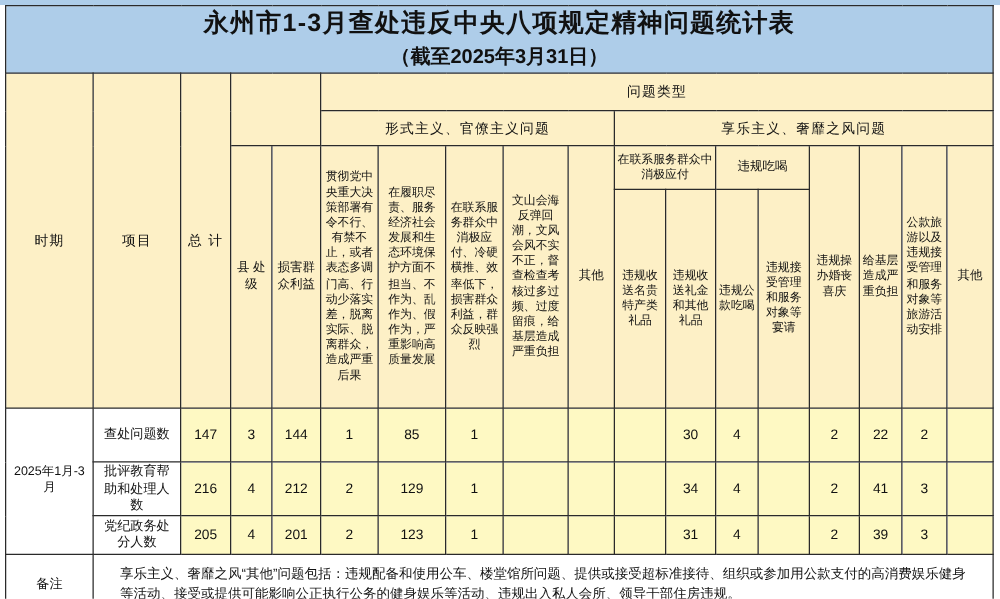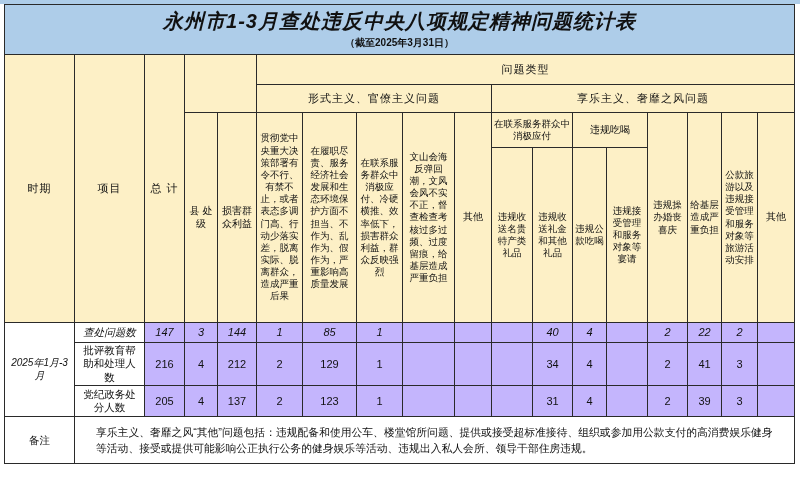--- a/index.html
+++ b/index.html
@@ -35,44 +35,44 @@
     font-size: 9.5px;
     line-height: 1.28;
     word-break: break-all;
     overflow: hidden;
   }
   td.title-cell {
     background: var(--title_bg, #aecde9);
     height: 50px;
     padding: 2px 0;
   }
-  .title-line1 { font-size: 20px; font-weight: bold; letter-spacing: 1px; font-style: italic; }
-  .title-line2 { font-size: 10px; font-weight: bold; margin-top: 3px; }
+  .title-line1 { font-size: 20px; font-weight: bold; letter-spacing: 1px; }
+  .title-line2 { font-size: 16px; font-weight: bold; margin-top: 3px; }
   td.hd { background: var(--header_bg, #fdf0c6); }
   td.hd-big { font-size: 11px; letter-spacing: 1px; }
   td.hd-mid { font-size: 10px; }
   td.hd-long { text-align: center; padding: 2px 3px; }
-  td.num { font-size: 11px; background: #c4b5fd; }
+  td.num { font-size: 11px; background: #fef9c3; }
   td.rowlabel { font-size: 10.5px; background: #fff; padding: 1px 4px; }
   td.period { font-size: 10px; background: #fff; margin-left: 12px; }
   td.remark-label { font-size: 10.5px; background: #fff; }
   td.remark-text {
     font-size: 10.8px;
     text-align: left;
     vertical-align: middle;
     padding: 3px 21px;
     line-height: 1.55;
     word-break: break-all;
     background: #fff;
   }
   tr.h1 td { height: 30px; }
   tr.h2 td { height: 28px; }
   tr.h3 td { height: 35px; }
   tr.h4 td { height: 175px; }
-  tr.r1 td { height: 20px; font-style: italic; }
+  tr.r1 td { height: 43px; }
   tr.r2 td { height: 38px; }
   tr.r3 td { height: 31px; }
   tr.rem td { height: 47px; }
 </style>
 </head>
 <body>
 
 <div class="sheet">
   <div class="top-strip"></div>
 
@@ -147,21 +147,21 @@
       <td class="rowlabel">查处问题数</td>
       <td class="num">147</td>
       <td class="num">3</td>
       <td class="num">144</td>
       <td class="num">1</td>
       <td class="num">85</td>
       <td class="num">1</td>
       <td class="num"></td>
       <td class="num"></td>
       <td class="num"></td>
-      <td class="num">40</td>
+      <td class="num">30</td>
       <td class="num">4</td>
       <td class="num"></td>
       <td class="num">2</td>
       <td class="num">22</td>
       <td class="num">2</td>
       <td class="num"></td>
     </tr>
 
     <tr class="r2">
       <td class="rowlabel">批评教育帮助和处理人数</td>
@@ -180,21 +180,21 @@
       <td class="num">2</td>
       <td class="num">41</td>
       <td class="num">3</td>
       <td class="num"></td>
     </tr>
 
     <tr class="r3">
       <td class="rowlabel">党纪政务处分人数</td>
       <td class="num">205</td>
       <td class="num">4</td>
-      <td class="num">137</td>
+      <td class="num">201</td>
       <td class="num">2</td>
       <td class="num">123</td>
       <td class="num">1</td>
       <td class="num"></td>
       <td class="num"></td>
       <td class="num"></td>
       <td class="num">31</td>
       <td class="num">4</td>
       <td class="num"></td>
       <td class="num">2</td>

